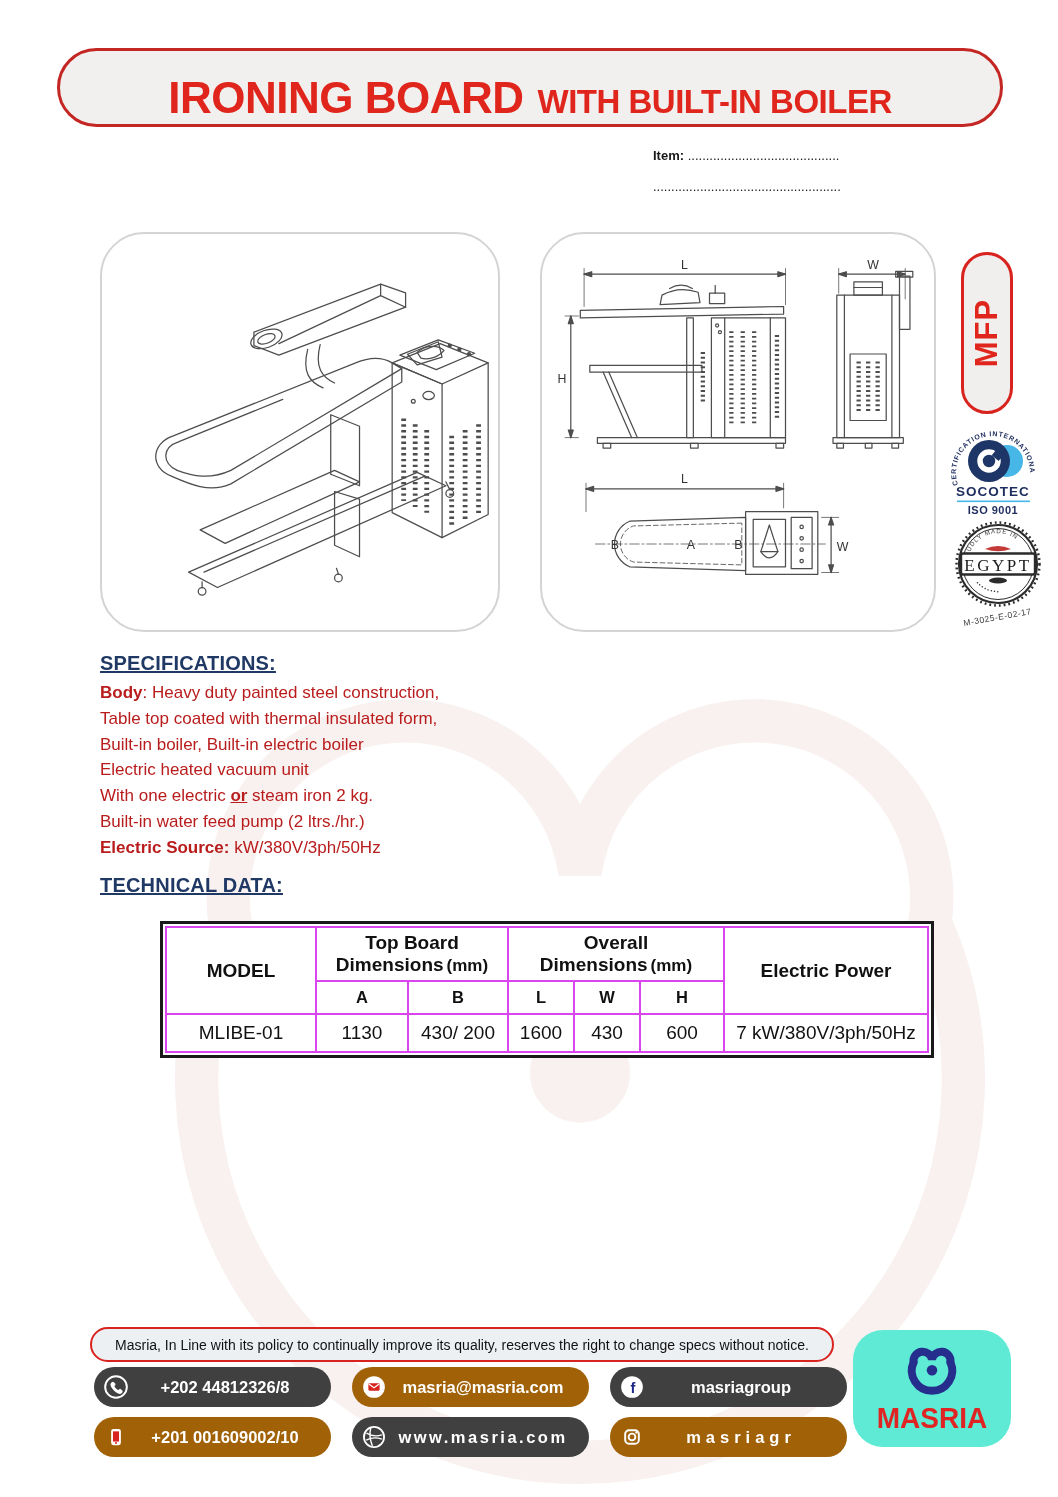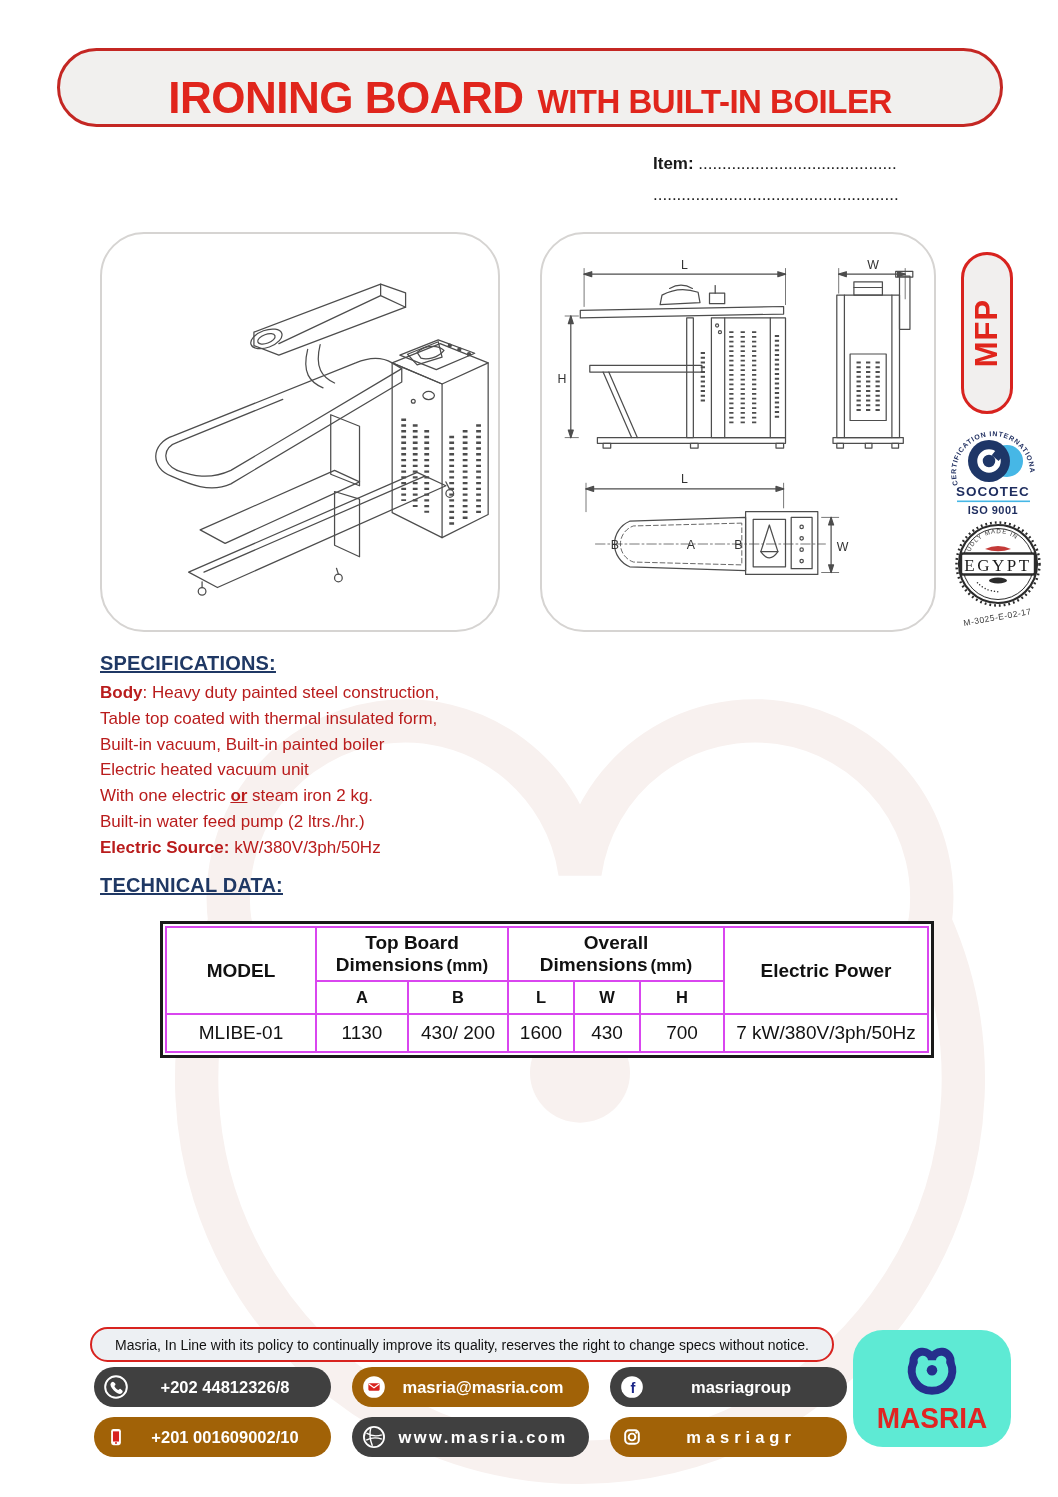--- a/index.html
+++ b/index.html
@@ -13,21 +13,21 @@
   .watermark{position:absolute;left:-20px;top:556px;z-index:0;}
   
   .title-box{
     left:57px;top:48px;width:940px;height:73px;background:#f1f0ee;
     border:3px solid #c42723;border-radius:40px;
     display:flex;align-items:baseline;justify-content:center;gap:14px;
   }
   .title-main{font-size:44px;font-weight:bold;color:#e0251c;letter-spacing:-0.5px;}
   .title-sub{font-size:33px;font-weight:bold;color:#e0251c;letter-spacing:-0.5px;margin-top:32px;}
   
-  .item-block{left:653px;top:140px;width:292px;font-size:17px;line-height:31px;color:#1a1a1a;margin-top:8px;}
+  .item-block{left:653px;top:140px;width:292px;font-size:13px;line-height:31px;color:#1a1a1a;}
   .item-label{font-weight:bold;}
   
   .imgbox{background:#fff;border:2px solid #d6d4d2;border-radius:44px;}
   .box1{left:100px;top:232px;width:396px;height:396px;}
   .box2{left:540px;top:232px;width:392px;height:396px;}
   .imgbox svg{position:absolute;inset:6px;}
   
   .mfp{
     left:961px;top:252px;width:46px;height:156px;background:#f1efee;
     border:3px solid #d8231f;border-radius:27px;
@@ -288,21 +288,21 @@
       <text x="55" y="54.5" text-anchor="middle" font-family="Liberation Serif,serif" font-size="17" letter-spacing="2.5" fill="#1a1a1a">EGYPT</text>
       <ellipse cx="55" cy="64.5" rx="9" ry="3" fill="#2b2b2b"></ellipse>
       <text x="55" y="104" text-anchor="middle" font-size="8.5" letter-spacing="0.5" fill="#3a3a3a" transform="rotate(-10 55 104)">M-3025-E-02-17</text>
     </svg>
   </div>
 
   <div class="abs spec">
     <div class="sec-heading">SPECIFICATIONS:</div>
     <div class="spec-line"><span class="b">Body</span><span>: Heavy duty painted steel construction,</span></div>
     <div class="spec-line"><span>Table top coated with thermal insulated form,</span></div>
-    <div class="spec-line"><span>Built-in vacuum, Built-in painted boiler</span></div>
+    <div class="spec-line"><span>Built-in boiler, Built-in electric boiler</span></div>
     <div class="spec-line"><span>Electric heated vacuum unit</span></div>
     <div class="spec-line"><span>With one electric </span><span class="b u">or</span><span> steam iron 2 kg.</span></div>
     <div class="spec-line"><span>Built-in water feed pump (2 ltrs./hr.)</span></div>
     <div class="spec-line"><span class="b">Electric Source:</span><span> kW/380V/3ph/50Hz</span></div>
   </div>
 
   <div class="abs sec-heading tech-heading">TECHNICAL DATA:</div>
 
   <div class="abs tbl-wrap">
     <table>
@@ -325,21 +325,21 @@
         <td class="th-sub c-l">L</td>
         <td class="th-sub c-w">W</td>
         <td class="th-sub c-h">H</td>
       </tr>
       <tr>
         <td class="td-data">MLIBE-01</td>
         <td class="td-data">1130</td>
         <td class="td-data">430/ 200</td>
         <td class="td-data">1600</td>
         <td class="td-data">430</td>
-        <td class="td-data">700</td>
+        <td class="td-data">600</td>
         <td class="td-data">7 kW/380V/3ph/50Hz</td>
       </tr>
     </tbody>
       </table>
   </div>
 
   <div class="abs disclaimer">Masria, In Line with its policy to continually improve its quality, reserves the right to change specs without notice.</div>
 
   <div class="btn blue r1 col1">
     <svg class="ic" viewBox="0 0 24 24">

